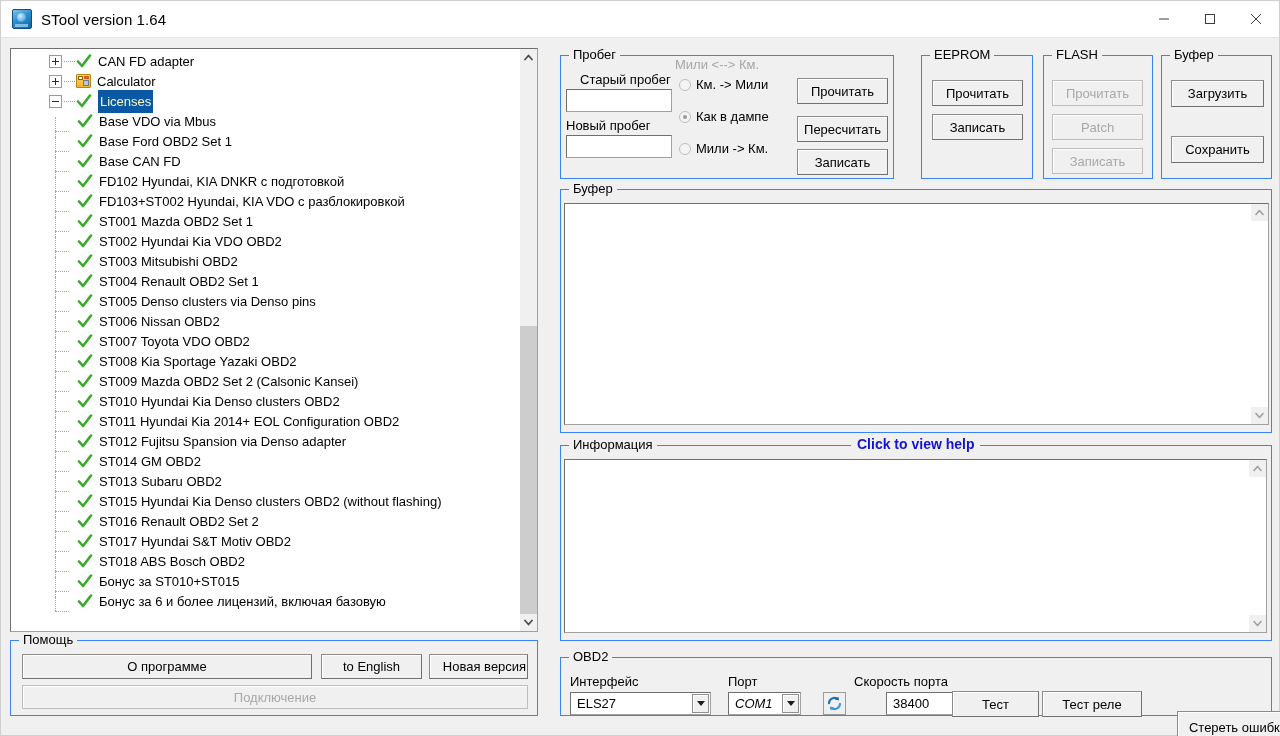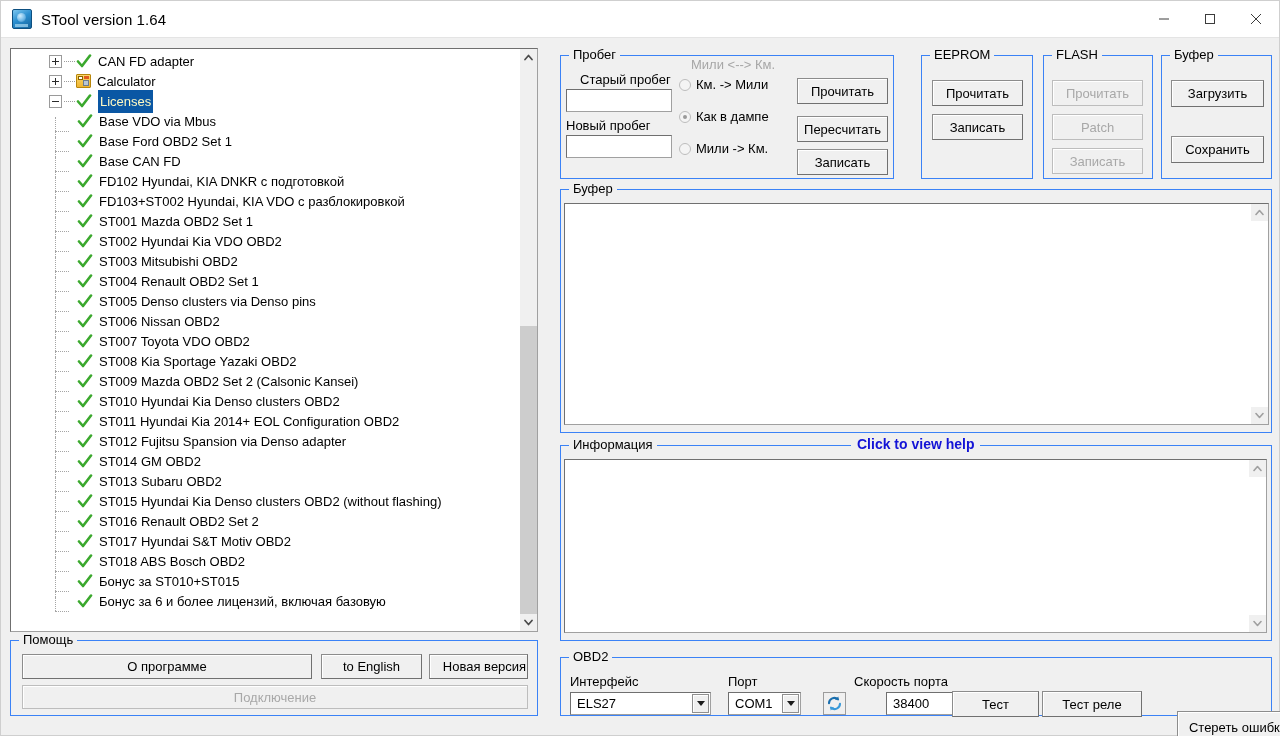--- a/index.html
+++ b/index.html
@@ -419,21 +419,21 @@
     <div class="lbl" style="left:19px;top:16px;">Старый пробег</div>
     <div class="field" style="left:5px;top:33px;width:106px;height:23px;">
       <div class="lbl" style="left:4px;top:4px;"></div>
     </div>
 
     <div class="lbl" style="left:5px;top:62px;">Новый пробег</div>
     <div class="field" style="left:5px;top:79px;width:106px;height:23px;">
       <div class="lbl" style="left:4px;top:4px;"></div>
     </div>
 
-    <div class="lbl dim" style="left:130px;top:1px;">Мили &lt;--&gt; Км.</div>
+    <div class="lbl dim" style="left:114px;top:1px;">Мили &lt;--&gt; Км.</div>
     <div class="radio" style="left:118px;top:21px;">
       <div class="dot"></div>
       <span>Км. -&gt; Мили</span>
     </div>
     <div class="radio checked" style="left:118px;top:53px;">
       <div class="dot"></div>
       <span>Как в дампе</span>
     </div>
     <div class="radio" style="left:118px;top:85px;">
       <div class="dot"></div>
@@ -508,21 +508,21 @@
   <div class="group" style="left:559px;top:656px;width:712px;height:59px;">
     <div class="legend">OBD2</div>
 
     <div class="lbl" style="left:9px;top:16px;">Интерфейс</div>
     <div class="combo" style="left:9px;top:34px;width:141px;height:23px;">
       <div class="val">ELS27</div>
       <div class="arrowbox"></div>
     </div>
 
     <div class="lbl" style="left:167px;top:16px;">Порт</div>
-    <div class="combo" style="left:167px;top:34px;width:73px;height:23px;">
+    <div class="combo" style="left:167px;top:34px;width:73px;height:23px;font-style:italic;">
       <div class="val">COM1</div>
       <div class="arrowbox"></div>
     </div>
 
     <div class="refresh" style="left:262px;top:34px;width:23px;height:23px;">
       <svg width="17" height="17" viewBox="0 0 17 17">
         <path d="M3 8.2a5.4 5.4 0 0 1 9-3.9" fill="none" stroke="#1a6fae" stroke-width="2.1" stroke-linecap="round"></path>
         <path d="M14 8.8a5.4 5.4 0 0 1-9 3.9" fill="none" stroke="#3a9ad9" stroke-width="2.1" stroke-linecap="round"></path>
         <path d="M12.4 1.4 L12.6 5.2 L8.8 4.6 Z" fill="#1a6fae"></path>
         <path d="M4.6 15.6 L4.4 11.8 L8.2 12.4 Z" fill="#3a9ad9"></path>

